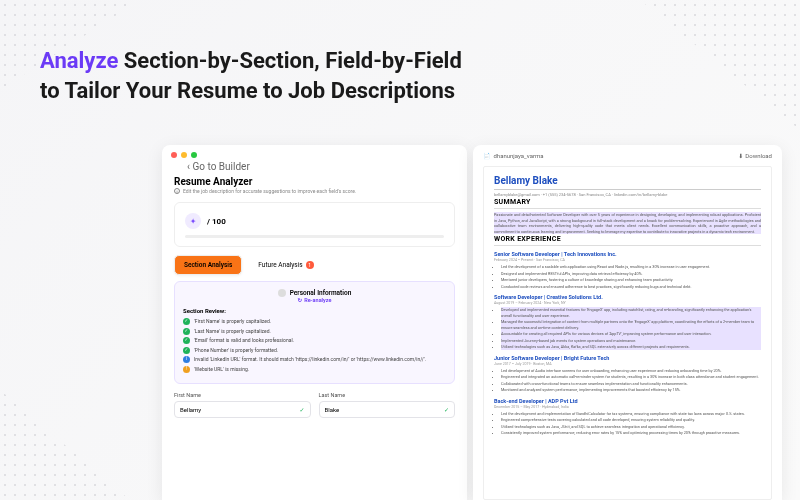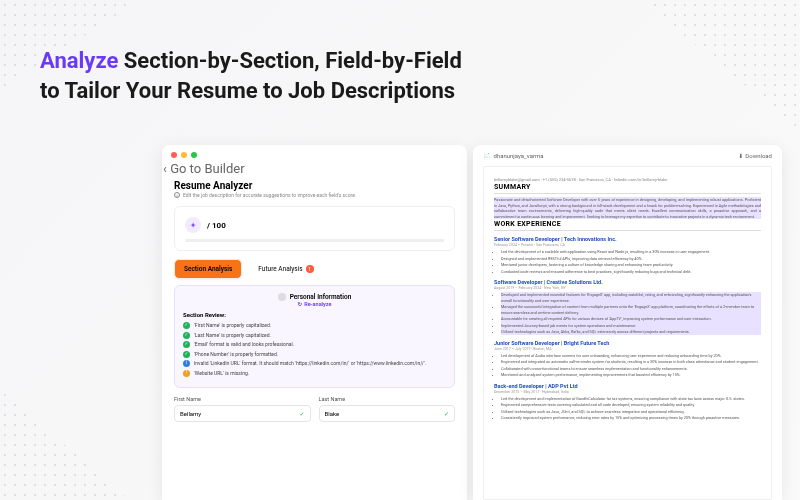--- a/index.html
+++ b/index.html
@@ -31,21 +31,21 @@
     display: flex; gap: 6px;
   }
   .pane { background: #fff; border-radius: 8px 8px 0 0; box-shadow: 0 4px 18px rgba(0,0,0,.08); overflow: hidden; }
   .pane-left { flex: 0 0 305px; display: flex; flex-direction: column; }
   .pane-right { flex: 1; display: flex; flex-direction: column; }
 
   
   .win-dots { display: flex; gap: 4px; padding: 7px 9px 3px; }
   .win-dot { width: 6px; height: 6px; border-radius: 50%; }
   .wd-r { background: #ff5f57; } .wd-y { background: #febc2e; } .wd-g { background: #28c840; }
-  .back-link { font-size: 13px; color: #666; padding: 0 1px 4px; }
+  .back-link { font-size: 10px; color: #666; padding: 0 25px 4px; }
   .title { font-size: 10px; font-weight: 700; padding: 0 12px 1px; }
   .subtitle { font-size: 5px; color: #888; padding: 0 12px 6px; display:flex; align-items:center; gap:3px;}
   .info-ico { width:6px;height:6px;border:1px solid #888;border-radius:50%;display:inline-flex;align-items:center;justify-content:center;font-size:4px;font-weight:700;color:#888;}
 
   .score-card {
     margin: 2px 12px 6px; border:1px solid #eee; border-radius:6px; padding:10px 10px 8px;
     display:flex; flex-direction:column; gap:6px;
   }
   .score-card .row1 { display:flex; align-items:center; gap:6px; }
   .spark { width:16px; height:16px; border-radius:50%; background:#f0ebff; display:flex;align-items:center;justify-content:center;color:#7c4dff;font-size:8px;}
@@ -194,20 +194,21 @@
       </div>
     </div>
   </div>
 
   <div class="pane pane-right">
     <div class="rhead">
       <span class="file">📄 <span>dhanunjaya_varma</span></span>
       <span class="dl">⬇ <span>Download</span></span>
     </div>
     <div class="doc">
+      <div class="doc-name">Bellamy Blake</div>
       <div class="doc-sub">bellamyblake@gmail.com · +1 (555) 234-5678 · San Francisco, CA · linkedin.com/in/bellamy-blake</div>
 
       <div class="sec-h">SUMMARY</div>
       <div class="para hl">Passionate and detail-oriented Software Developer with over 5 years of experience in designing, developing, and implementing robust applications. Proficient in Java, Python, and JavaScript, with a strong background in full-stack development and a knack for problem-solving. Experienced in Agile methodologies and collaborative team environments, delivering high-quality code that meets client needs. Excellent communication skills, a proactive approach, and a commitment to continuous learning and improvement. Seeking to leverage my expertise to contribute to innovative projects in a dynamic tech environment.</div>
 
       <div class="sec-h">WORK EXPERIENCE</div>
       <div id="jobs">
           <div class="job-t">Senior Software Developer | Tech Innovations Inc.</div>
           <div class="job-m">February 2024 – Present · San Francisco, CA</div>
           <ul class="b">

